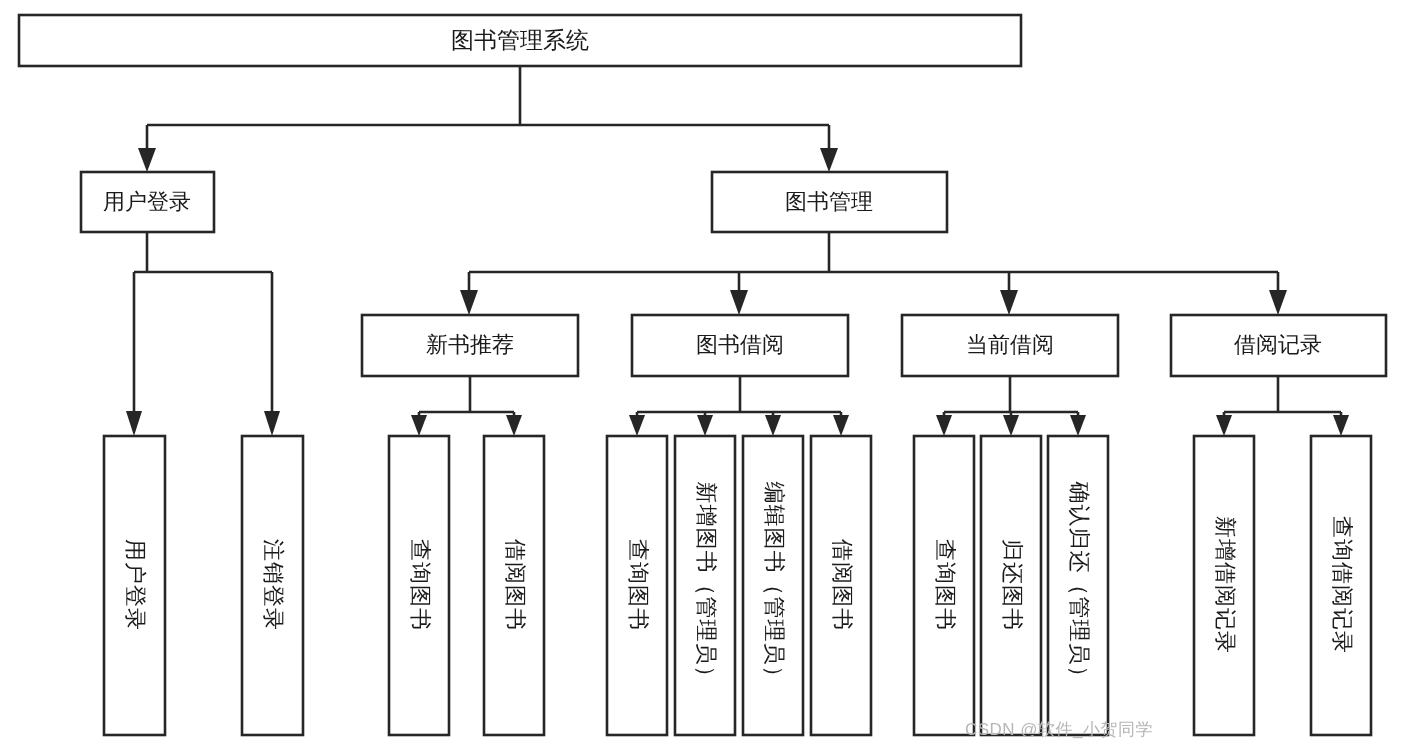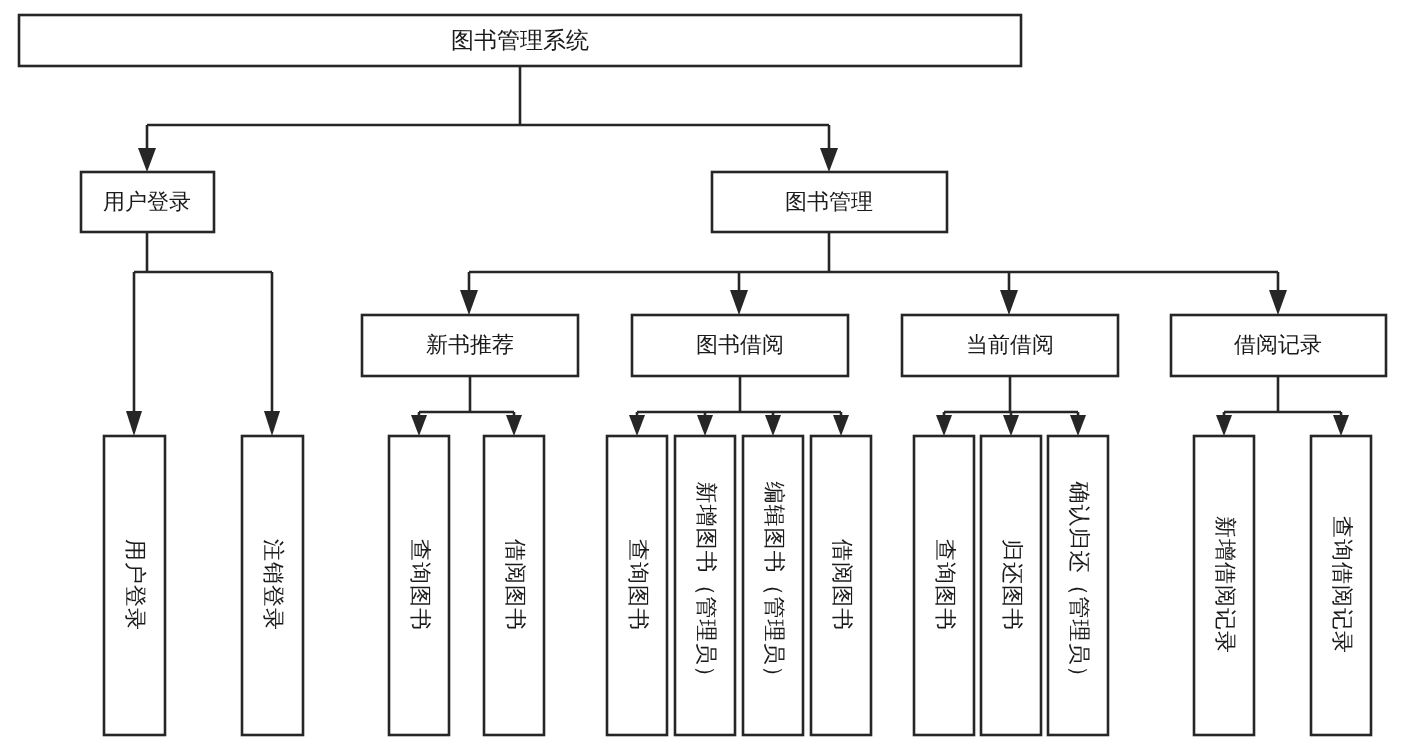--- a/index.html
+++ b/index.html
@@ -223,14 +223,15 @@
       <rect class="node-box" x="1194" y="436" width="60" height="299"></rect>
       <text class="leaf-label" x="1224" y="585" transform="rotate(90 1224 585)">新增借阅记录</text>
     </g>
     <g>
       <rect class="node-box" x="1311" y="436" width="60" height="299"></rect>
       <text class="leaf-label" x="1341" y="585" transform="rotate(90 1341 585)">查询借阅记录</text>
     </g>
 
   </svg>
 
+  <div class="watermark">CSDN @软件_小贺同学</div>
 
 </div>
 
 </body></html>

